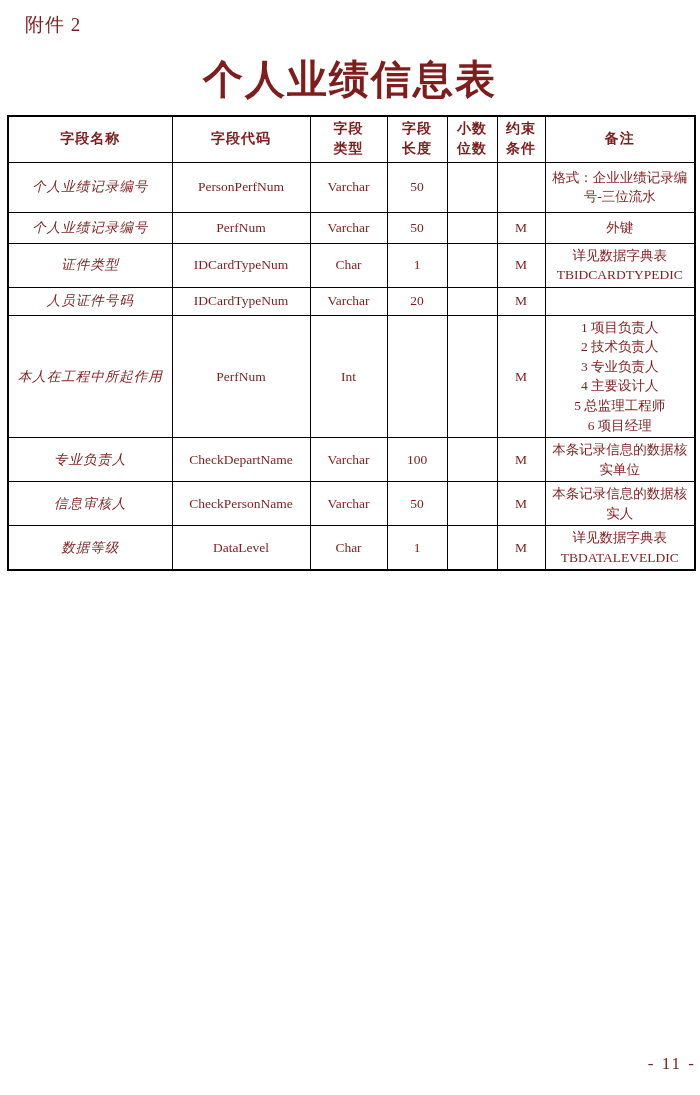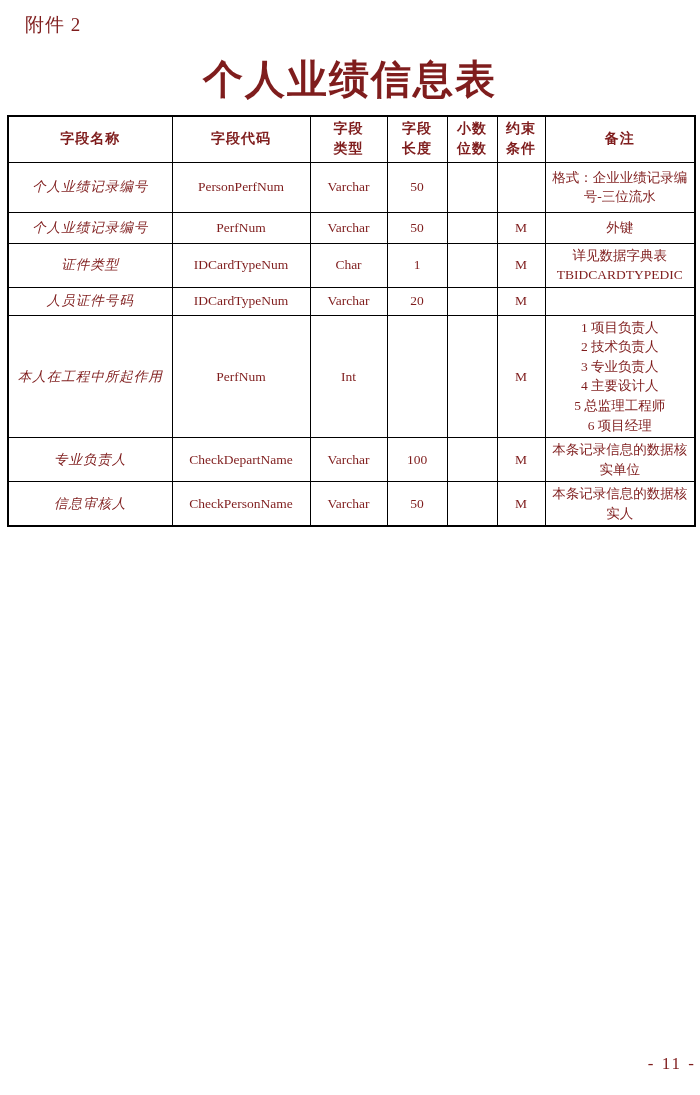--- a/index.html
+++ b/index.html
@@ -186,18 +186,28 @@
       <tr class="r-7">
         <td class="c-name">信息审核人</td>
         <td class="c-code">CheckPersonName</td>
         <td class="c-type">Varchar</td>
         <td class="c-len">50</td>
         <td class="c-dec"></td>
         <td class="c-constraint">M</td>
         <td class="c-remark">本条记录信息的数据核实人</td>
       </tr>
 
+      <tr class="r-8">
+        <td class="c-name">数据等级</td>
+        <td class="c-code">DataLevel</td>
+        <td class="c-type">Char</td>
+        <td class="c-len">1</td>
+        <td class="c-dec"></td>
+        <td class="c-constraint">M</td>
+        <td class="c-remark">详见数据字典表
+TBDATALEVELDIC</td>
+      </tr>
     </tbody>
   </table>
 
   <div class="page-number">- 11 -</div>
 
 </div>
 
 </body></html>

